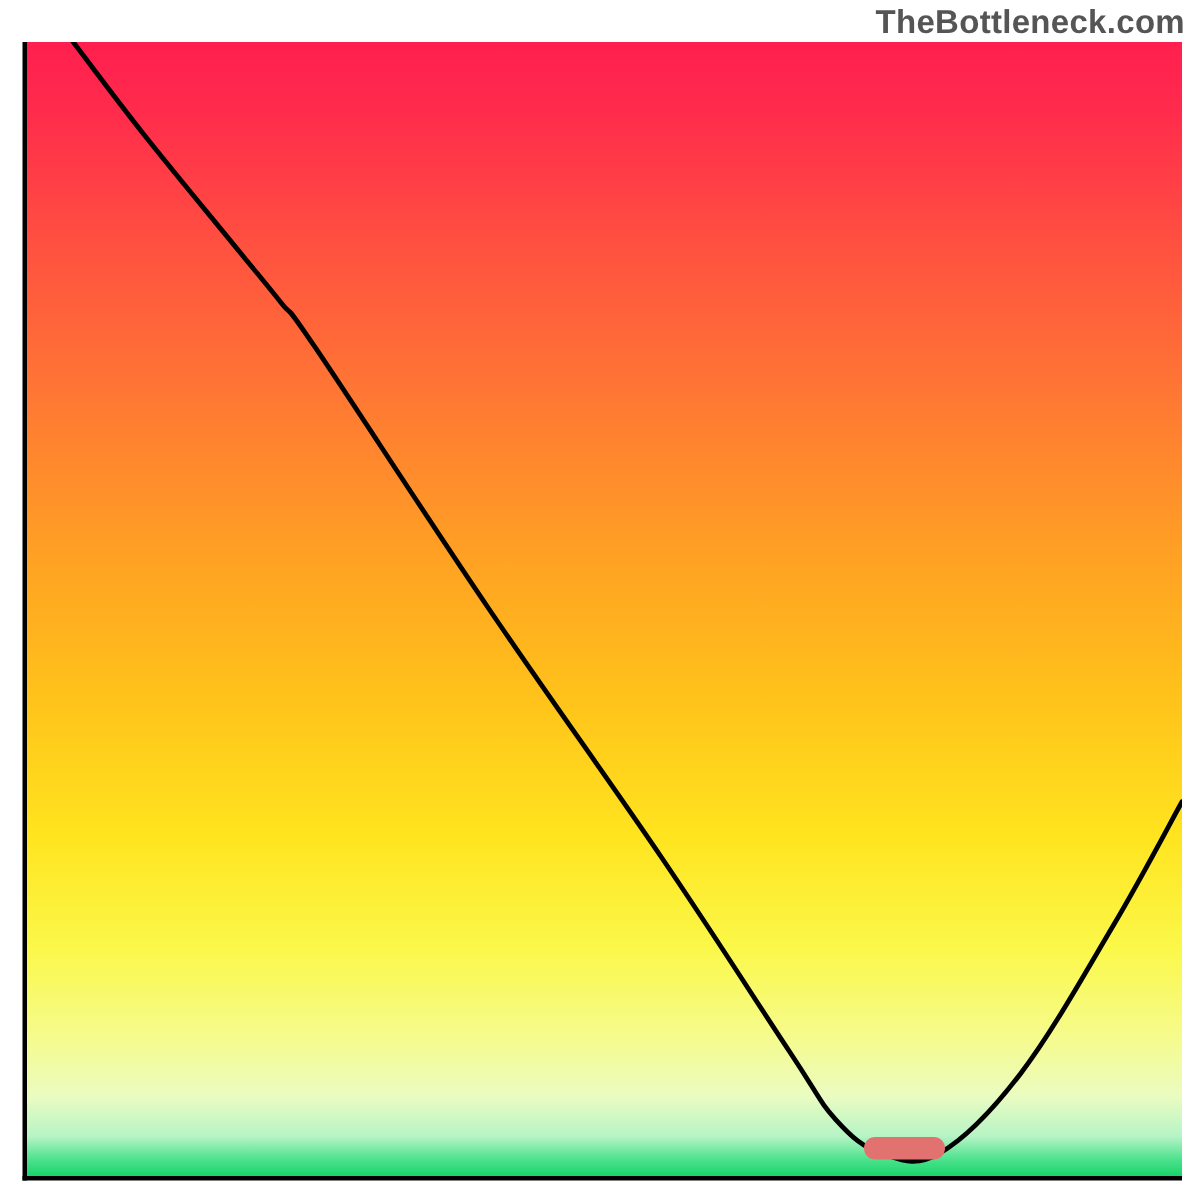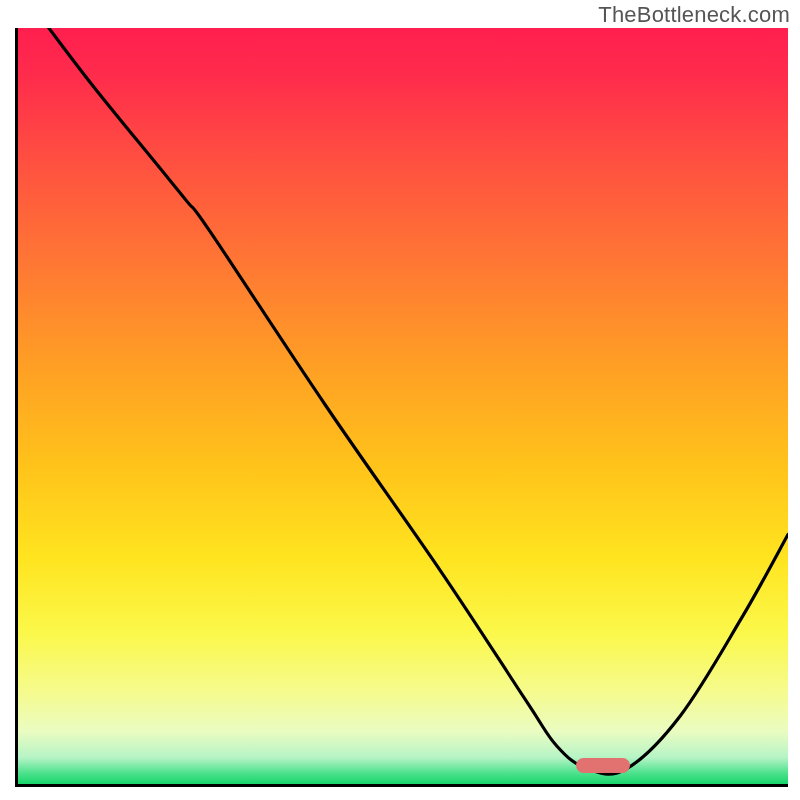--- a/index.html
+++ b/index.html
@@ -13,21 +13,21 @@
   .container {
     position: relative;
     width: 800px;
     height: 800px;
   }
   .watermark {
     position: absolute;
     top: 2px;
     right: 10px;
     font-size: 22px;
-    font-weight: 400;
+    font-weight: 700;
     color: #555555;
     letter-spacing: 0.2px;
   }
   .plot-area {
     position: absolute;
     left: 15px;
     top: 28px;
     width: 770px;
     height: 756px;
     border-left: 3px solid #000;

